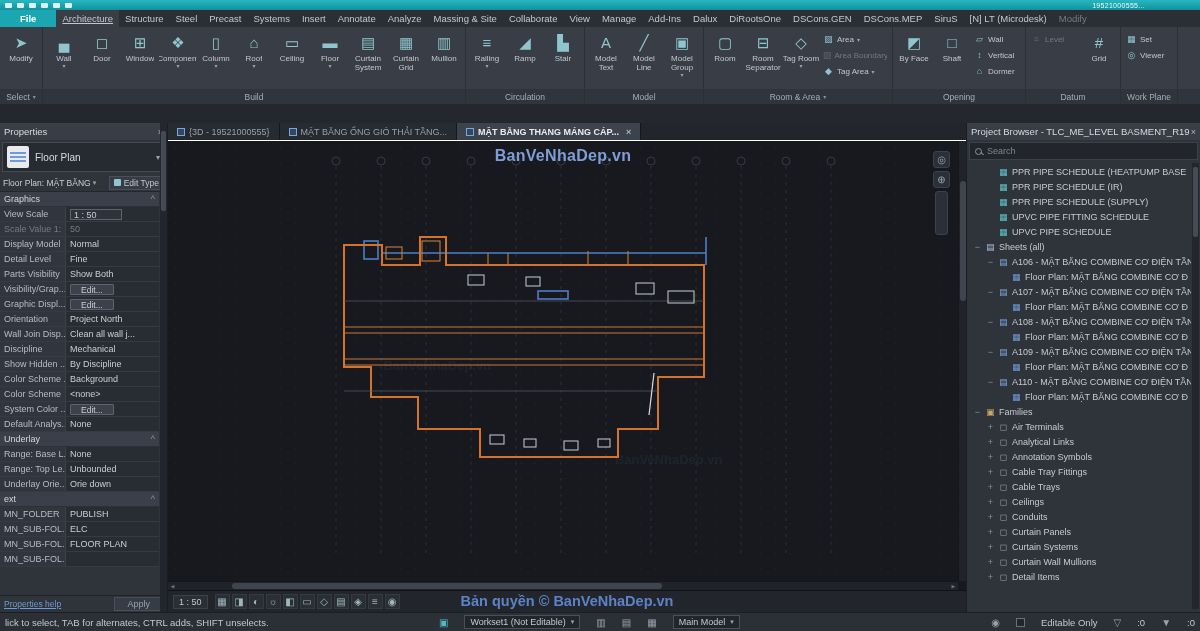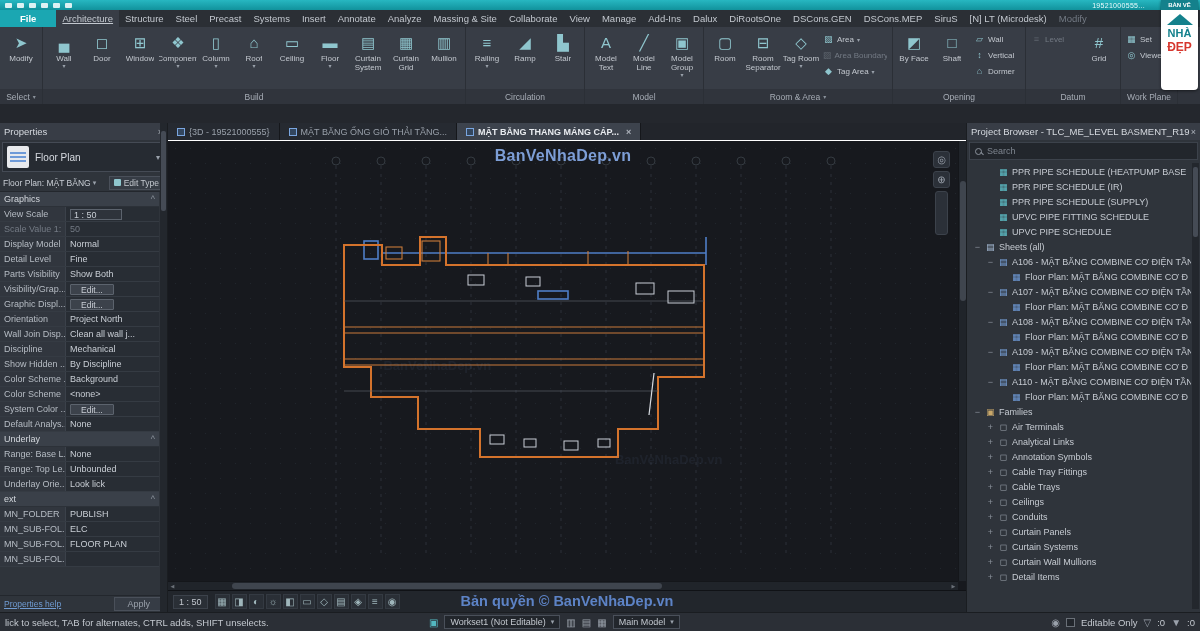--- a/index.html
+++ b/index.html
@@ -111,21 +111,21 @@
 .pb-search input{background:transparent;border:none;outline:none;color:#c6cbd2;font-size:9px;width:100%;font-family:"Liberation Sans",sans-serif;}
 .pb-search input::placeholder{color:#7e858f;}
 #pb-tree{flex:1;overflow:hidden;padding:2px 9px 0 2px;}
 .t-row{height:15px;display:flex;align-items:center;gap:3px;font-size:9px;color:#c6cbd2;white-space:nowrap;overflow:hidden;}
 .t-exp{width:9px;text-align:center;color:#8a919b;font-size:9px;flex:0 0 auto;}
 .t-icon{font-size:9px;width:11px;text-align:center;flex:0 0 auto;}
 .t-label{overflow:hidden;}
 .pb-scroll{position:absolute;right:1px;top:40px;bottom:3px;width:7px;background:#23272d;}
 .pb-scroll .thumb{position:absolute;top:4px;left:1px;width:5px;height:70px;background:#454b55;border-radius:2px;}
 
-.statusbar{position:absolute;bottom:0;left:0;right:0;height:19px;background:#2b2f36;border-top:1px solid #1a1d21;display:flex;align-items:center;font-size:9.5px;color:#c3c8cf;padding:0 5px;gap:6px;white-space:nowrap;}
+.statusbar{position:absolute;bottom:0;left:0;right:0;height:19px;background:#2b2f36;border-top:1px solid #1a1d21;display:flex;align-items:center;font-size:9.5px;color:#c3c8cf;padding:0 5px;gap:16px;white-space:nowrap;}
 .sb-hint{width:418px;overflow:hidden;flex:0 0 auto;}
 .sb-ico{font-size:10px;color:#9aa1ab;}
 .sb-ico.teal{color:#53b7c0;}
 .sb-box{display:flex;align-items:center;gap:5px;border:1px solid #4a505a;background:#22262c;height:14px;padding:0 5px;font-size:9px;}
 .sb-box .dd{font-style:normal;font-size:7px;color:#9aa1ab;}
 .sb-spacer{flex:1;}
 .sb-check{width:9px;height:9px;border:1px solid #6a7078;background:#22262c;display:inline-block;}
 </style>
 </head>
 <body>
@@ -370,26 +370,20 @@
               <span>Viewer</span>
             </div>
           </div>
         </div>
         <div class="rg-label">
           <span>Work Plane</span>
         </div>
       </div>
     </div>
 
-  <div class="logo">
-    <div class="logo-top">BẢN VẼ</div>
-    <div class="logo-roof"></div>
-    <div class="logo-mid">NHÀ</div>
-    <div class="logo-bot">ĐẸP</div>
-  </div>
 
   <div class="properties">
     <div class="panel">
       <div class="p-head">
         <span>Properties</span>
         <span class="x">×</span>
       </div>
       <div class="type-sel">
         <span class="ts-icon">
             <i></i>
@@ -514,21 +508,21 @@
           </div>
           <div class="p-row">
             <div class="p-lab">Range: Top Le...</div>
             <div class="p-val">
               <span>Unbounded</span>
             </div>
           </div>
           <div class="p-row">
             <div class="p-lab">Underlay Orie...</div>
             <div class="p-val">
-              <span>Look lick</span>
+              <span>Orie down</span>
             </div>
           </div>
           <div class="p-sec">
             <span>ext</span>
             <span class="p-sec-arrow">^</span>
           </div>
           <div class="p-row">
             <div class="p-lab">MN_FOLDER</div>
             <div class="p-val">
               <span>PUBLISH</span>

